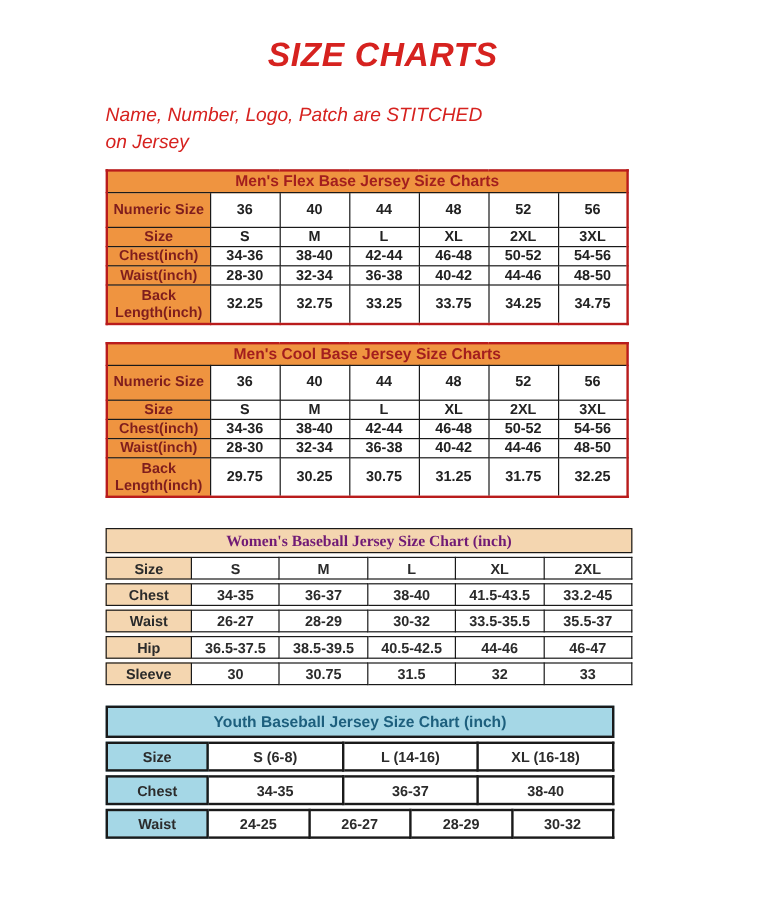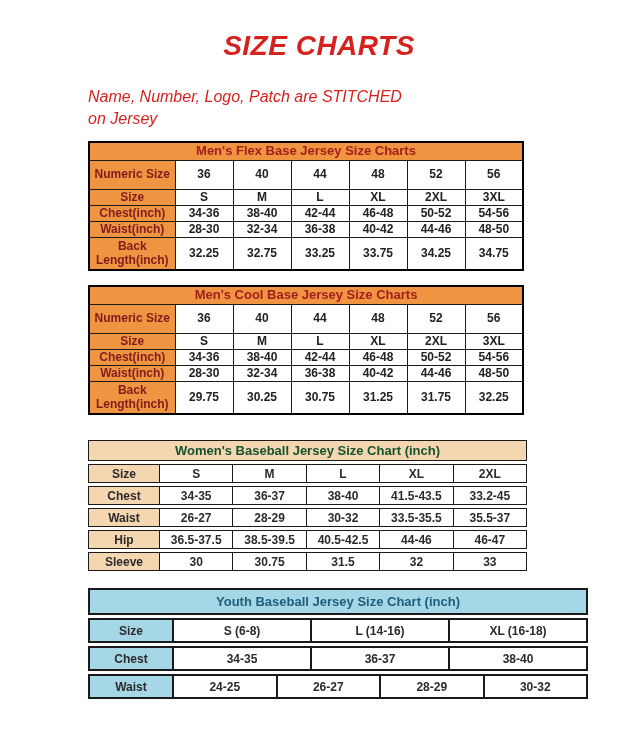--- a/index.html
+++ b/index.html
@@ -15,43 +15,43 @@
   }
   .subtitle{
     position:absolute;top:86px;left:88px;width:470px;
     font-size:16px;font-weight:normal;font-style:italic;color:#d6221f;
     line-height:22px;
   }
   
   table.mtable{
     position:absolute;left:88px;border-collapse:collapse;table-layout:fixed;
     width:436px;font-size:12px;font-weight:bold;color:#222;
-    border:2px solid #000000;
+    border:2px solid #b91c1c;
   }
   #t1{top:141px;} #t2{top:285px;border-radius:30px;}
   table.mtable td{
     border:1px solid #1a1a1a;text-align:center;vertical-align:middle;
     padding:0 2px;line-height:1.1;
   }
   table.mtable td.mhead{
     background:#ef9440;color:#a31e1e;font-size:13px;height:17px;
   }
   table.mtable td.lab{background:#ef9440;color:#7f1d1d;}
   tr.r-numeric td{height:28px;}
   tr.r-size td,tr.r-chest td,tr.r-waist td{height:15px;}
   tr.r-back td{height:31px;}
   
   .btable{position:absolute;left:88px;font-size:12px;font-weight:bold;color:#2b2b2b;}
   #t3{top:440px;width:439px;}
-  #t4{top:588px;width:500px;}
+  #t4{top:588px;width:424px;}
   .band{
     border:1px solid #1a1a1a;text-align:center;font-size:13px;
     display:flex;align-items:center;justify-content:center;
   }
-  #t3 .band{height:19px;background:#f4d6b0;color:#14532d;}
+  #t3 .band{height:19px;background:#f4d6b0;color:#701a75;font-family:Liberation Serif, serif;}
   #t4 .band{height:23px;background:#a5d7e6;color:#1d5f7d;border-width:2px;}
   .brow{display:flex;margin-top:3px;}
   .brow .c{
     border:1px solid #1a1a1a;border-left:none;
     display:flex;align-items:center;justify-content:center;
     flex:1;text-align:center;
   }
   .brow .c:first-child{border-left:1px solid #1a1a1a;}
   #t4 .brow .c{border-width:2px;border-left:none;}
   #t4 .brow .c:first-child{border-left:2px solid #1a1a1a;}

